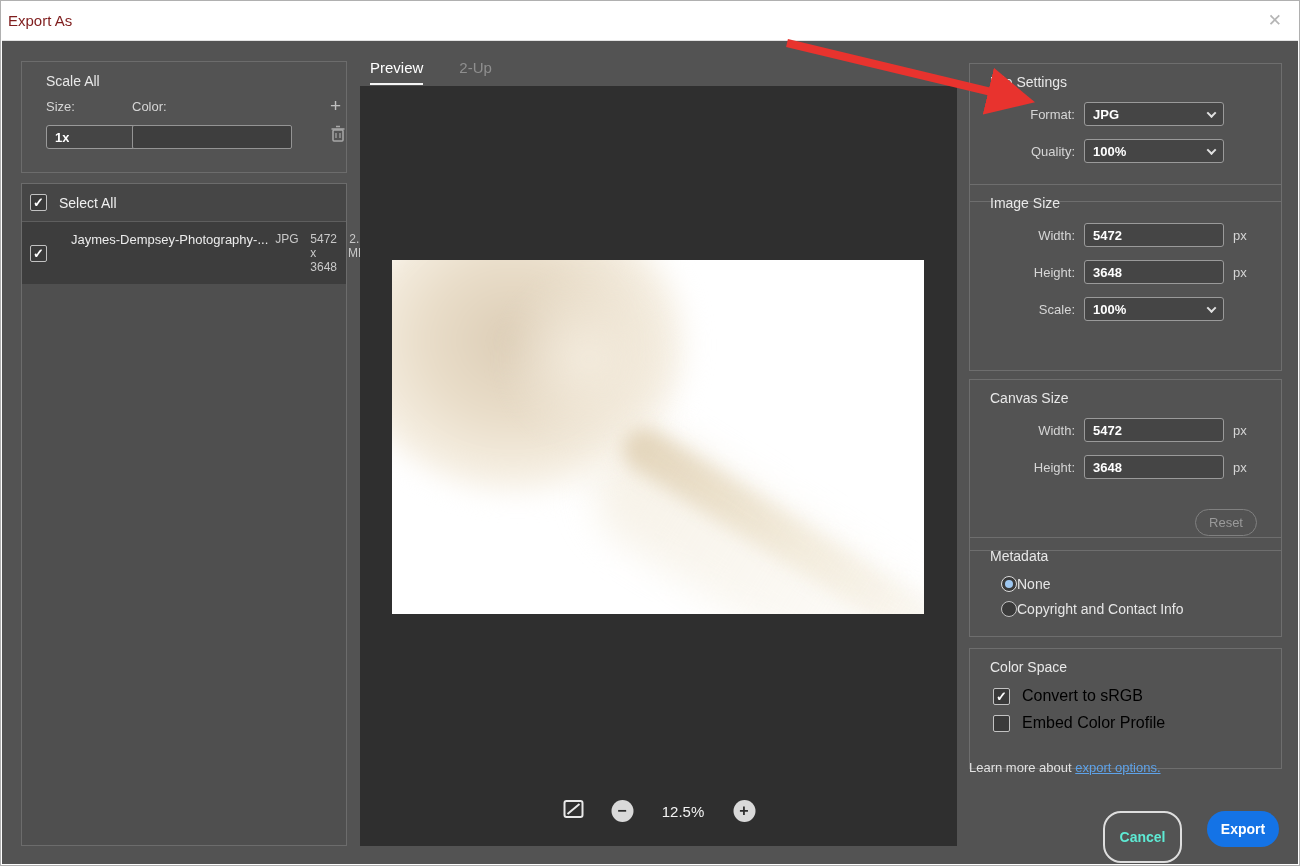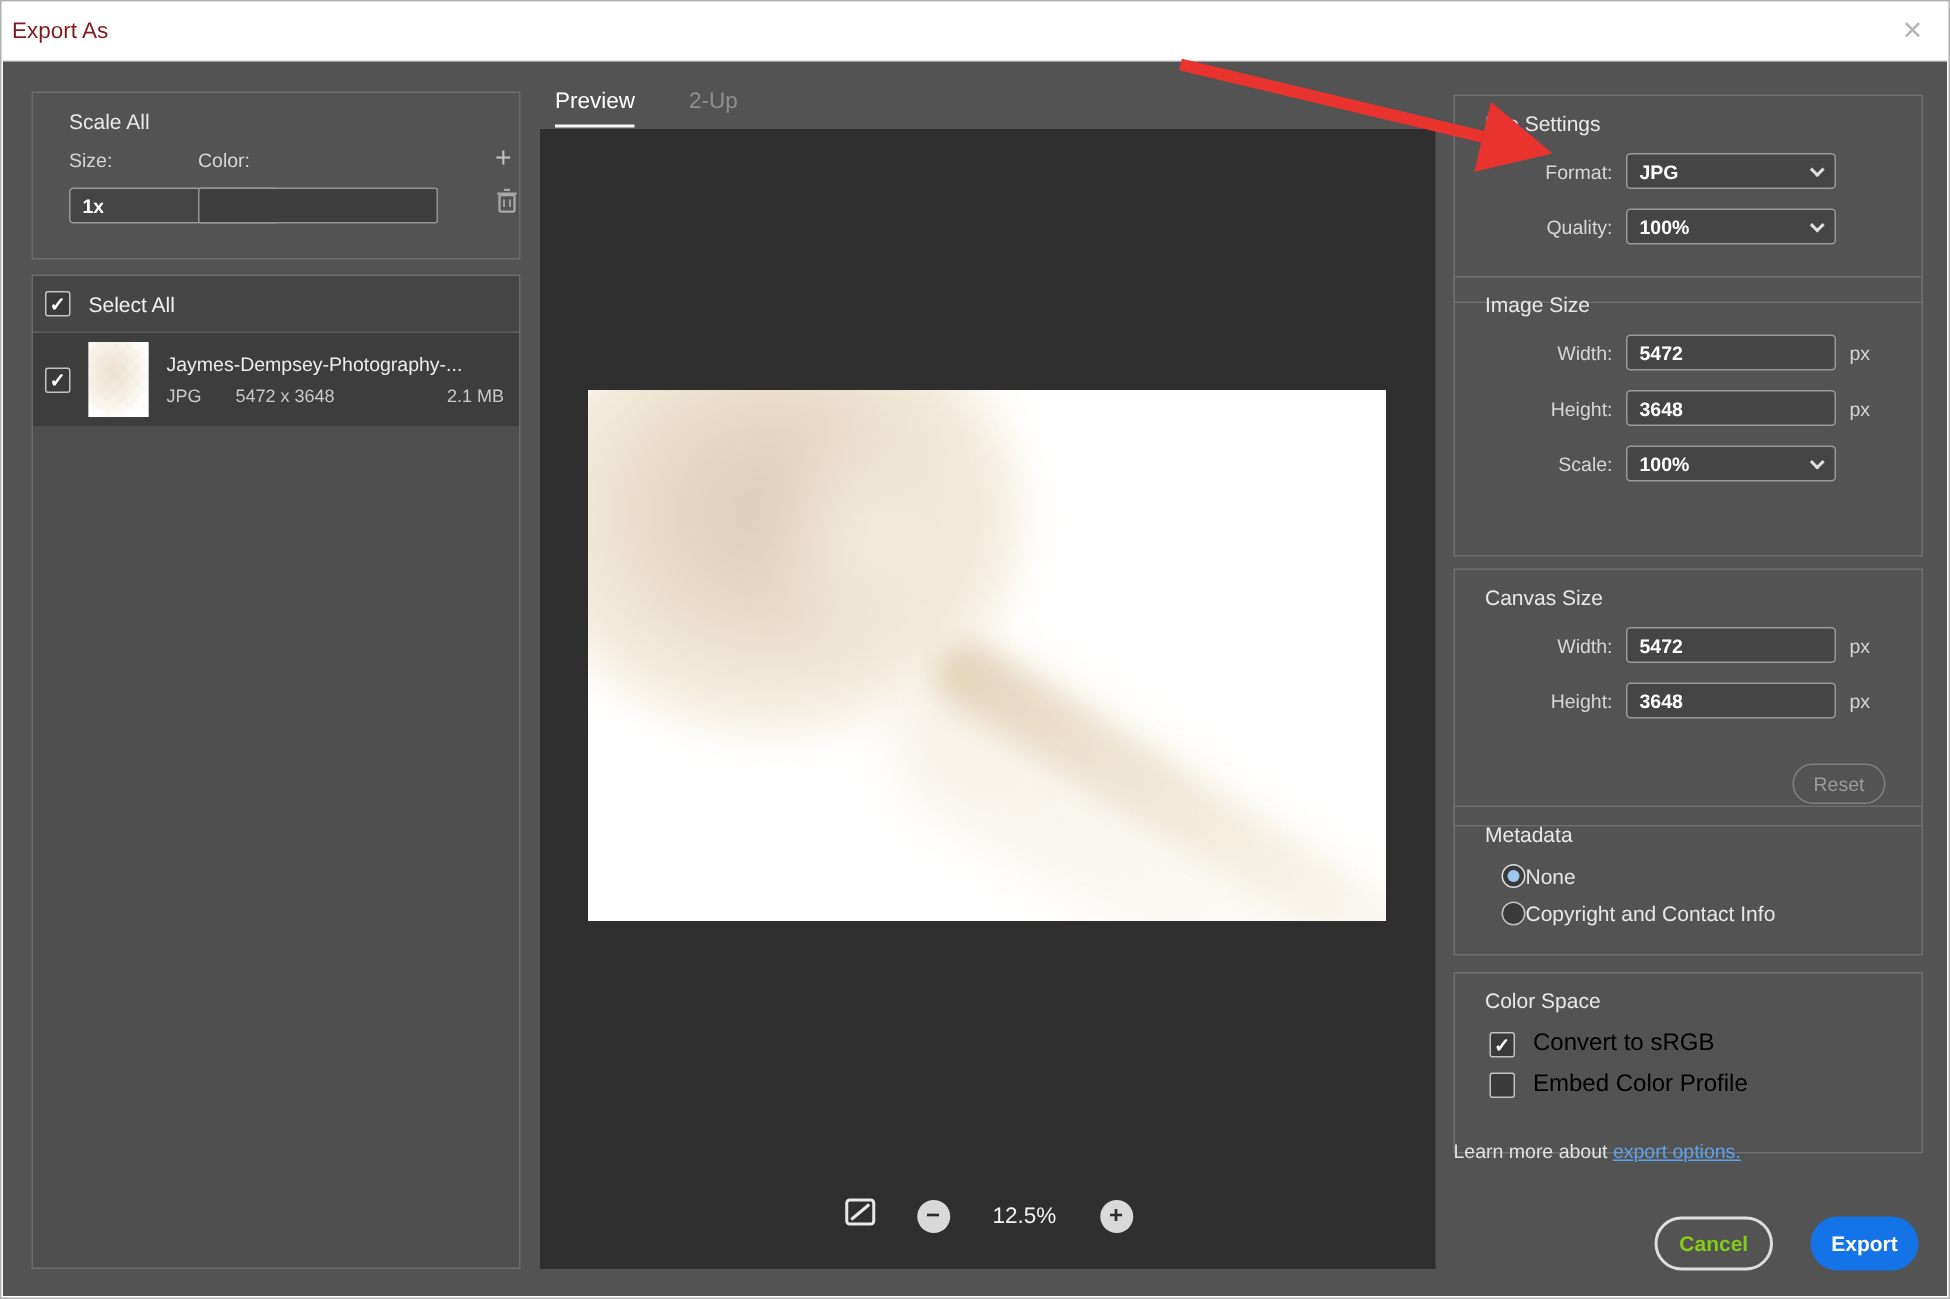--- a/index.html
+++ b/index.html
@@ -29,21 +29,21 @@
   .selectall-row { height:38px; background:#464646; border-bottom:1px solid #5e5e5e; display:flex; align-items:center; padding-left:8px; }
   .selectall-row .txt { margin-left:12px; font-size:14px; color:#f0f0f0; }
   .item-row { height:62px; background:#3d3d3d; display:flex; align-items:center; padding:0 10px 0 8px; }
   .thumb { width:40px; height:50px; margin-left:12px; position:relative; overflow:hidden;
     background-color:#fff;
     background-image:
       linear-gradient(45deg,#cfcfcf 25%,transparent 25%,transparent 75%,#cfcfcf 75%),
       linear-gradient(45deg,#cfcfcf 25%,transparent 25%,transparent 75%,#cfcfcf 75%);
     background-size:10px 10px; background-position:0 0,5px 5px; }
   .thumb .thumb-img { position:absolute; inset:0; background:radial-gradient(ellipse at 40% 40%, #ece0cf 0%, #f7f1e6 45%, #ffffff 75%); opacity:.95; }
-  .item-info { flex:1; margin-left:12px; display:flex; flex-direction:column; gap:7px; }
+  .item-info { flex:1; margin-left:12px; display:flex; gap:7px; }
   .item-name { font-size:13px; color:#ececec; white-space:nowrap; }
   .item-sub { display:flex; font-size:12px; color:#c9c9c9; }
   .item-sub .fmt { width:46px; }
   .item-sub .dim { flex:1; }
   .item-sub .siz { text-align:right; }
 
   
   .cb { width:17px; height:17px; border:1px solid #c2c2c2; border-radius:2px; background:#3a3a3a; display:flex; align-items:center; justify-content:center; flex:0 0 auto; }
   .cb .tick { color:#ffffff; font-size:13px; font-weight:bold; line-height:1; }
   .radio { width:16px; height:16px; border-radius:50%; border:1px solid #c2c2c2; background:#3a3a3a; display:flex; align-items:center; justify-content:center; flex:0 0 auto; }
@@ -90,21 +90,21 @@
 
   .reset-btn { position:absolute; right:24px; bottom:14px; width:62px; height:27px; border:1px solid #808080; border-radius:14px; background:transparent; color:#9a9a9a; font-size:13px; font-family:"Liberation Sans", sans-serif; }
 
   .opt-row { display:flex; align-items:center; margin:0 0 9px 31px; }
   .opt-row .opt-lbl { font-size:14px; color:#e6e6e6; }
   .cs-row { display:flex; align-items:center; gap:12px; margin:0 0 9px 23px; }
 
   .learn { position:absolute; left:967px; top:719px; font-size:13px; color:#e2e2e2; }
   .learn a { color:#5ea3ea; text-decoration:underline; cursor:default; }
 
-  .cancel-btn { position:absolute; left:1101px; top:770px; width:79px; height:36px; border:2px solid #dedede; border-radius:18px; background:transparent; color:#84cc16; font-size:14px; font-weight:bold; font-family:"Liberation Sans", sans-serif; }
+  .cancel-btn { position:absolute; left:1101px; top:770px; width:79px; height:52px; border:2px solid #dedede; border-radius:18px; background:transparent; color:#5eead4; font-size:14px; font-weight:bold; font-family:"Liberation Sans", sans-serif; }
   .export-btn { position:absolute; left:1205px; top:770px; width:72px; height:36px; border:none; border-radius:18px; background:#1473e6; color:#ffffff; font-size:14px; font-weight:bold; font-family:"Liberation Sans", sans-serif; }
 
   .arrow-overlay { position:absolute; inset:0; pointer-events:none; z-index:60; }
 </style>
 </head>
 <body>
 
 <div class="page">
 
   <div class="titlebar">

